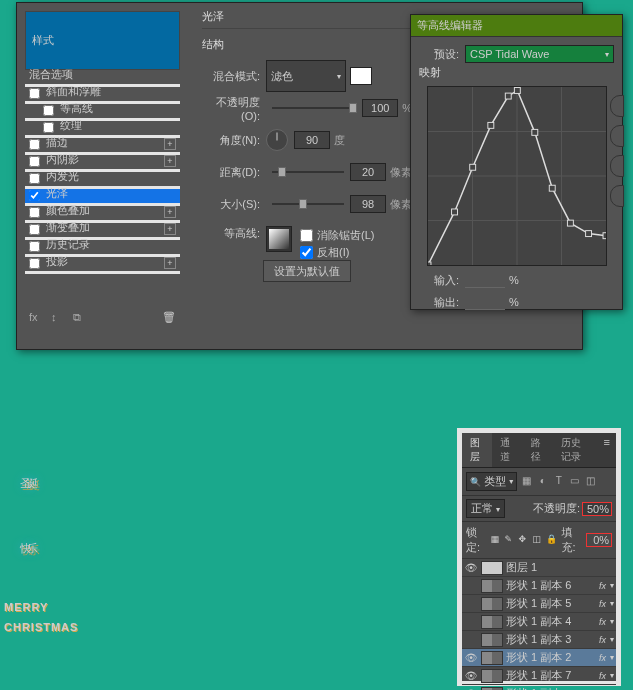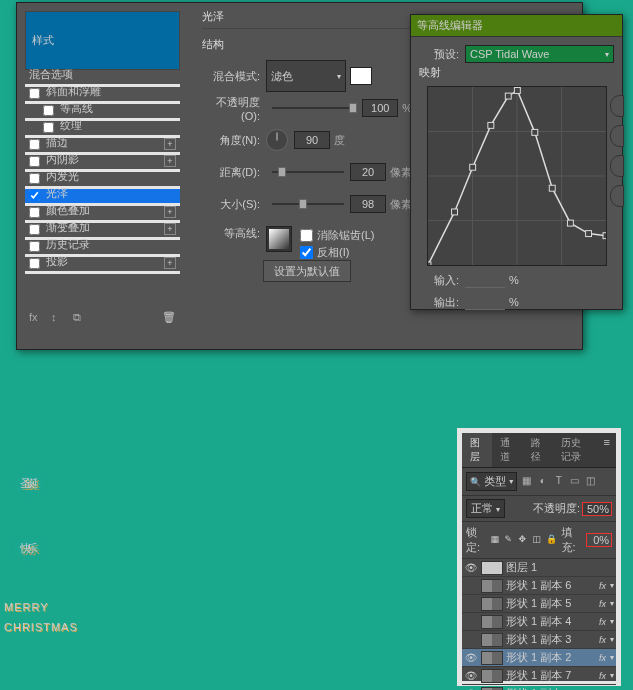--- a/index.html
+++ b/index.html
@@ -41,21 +41,21 @@
 .ce-body{padding:8px}
 .ce-row{display:flex;align-items:center;margin-bottom:0}
 .ce-row label{width:40px;text-align:right;margin-right:6px}
 .ce-select{flex:1;background:#15803d;border:1px solid #222;padding:2px 4px;height:18px;display:flex;align-items:center;justify-content:space-between}
 .curve-area{width:180px;height:180px;background:#434343;border:1px solid #222;position:relative;margin:4px auto}
 .curve-area svg{position:absolute;inset:0}
 .io-row{display:flex;align-items:center;margin-top:6px}
 .io-row label{width:40px;text-align:right;margin-right:6px}
 .io-row .val{width:40px;height:16px;border-bottom:1px solid #666;margin-right:4px}
 .text-art{position:absolute;left:20px;top:430px;font-size:72px;font-weight:normal;color:#7de8d8;text-shadow:0 0 8px #3ac,2px 2px 0 #cfa040;letter-spacing:-4px;line-height:0.9}
-.text-art2{position:absolute;left:4px;top:596px;font-size:18px;font-weight:normal;color:#8ff5e5;text-shadow:1px 1px 0 #d4a84a;letter-spacing:1px;line-height:1.1}
+.text-art2{position:absolute;left:4px;top:596px;font-size:18px;font-weight:bold;color:#8ff5e5;text-shadow:1px 1px 0 #d4a84a;letter-spacing:1px;line-height:1.1}
 .layers-panel{position:absolute;right:12px;top:428px;width:164px;height:258px;background:#494949;border:5px solid #e5e5e5}
 .lp-tabs{display:flex;background:#3a3a3a;border-bottom:1px solid #222}
 .lp-tab{padding:3px 8px;font-size:10px;color:#aaa}
 .lp-tab.active{background:#494949;color:#ddd}
 .lp-menu{margin-left:auto;padding:3px 6px}
 .lp-toolbar{display:flex;align-items:center;padding:4px;gap:3px;border-bottom:1px solid #333}
 .lp-toolbar .sel{background:#3a3a3a;border:1px solid #222;padding:1px 3px;font-size:9px;display:flex;align-items:center;gap:3px}
 .lp-toolbar .icn{width:13px;height:13px;opacity:.8;font-size:10px;text-align:center}
 .lp-row2{display:flex;align-items:center;padding:3px 4px;border-bottom:1px solid #333;font-size:10px}
 .lp-row2 .sel{background:#3a3a3a;border:1px solid #222;padding:1px 4px;margin-right:4px}

